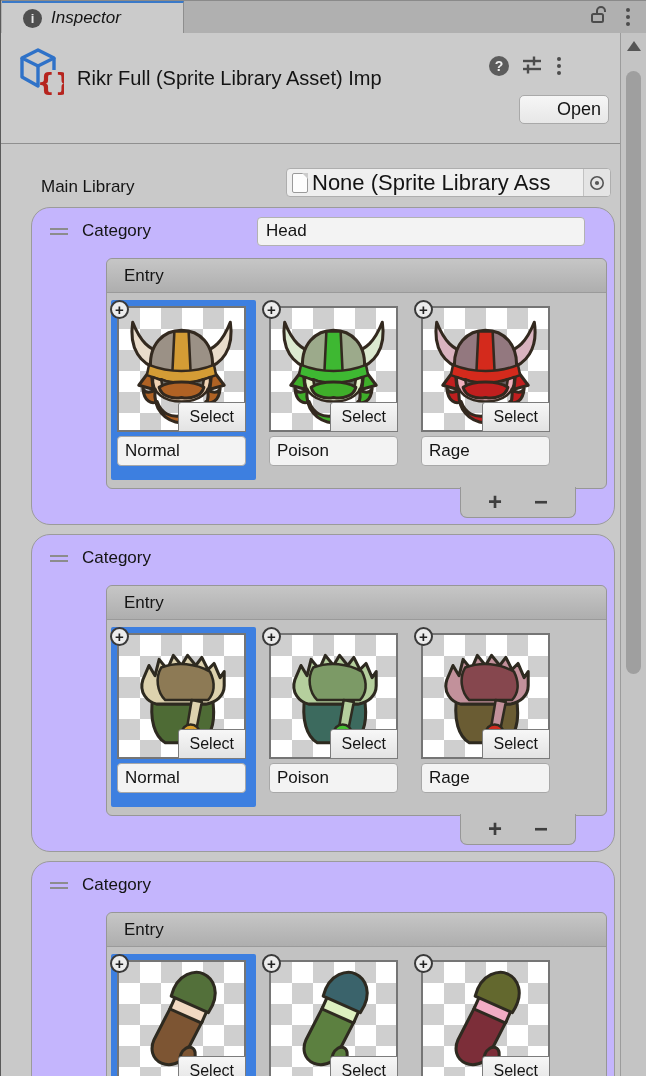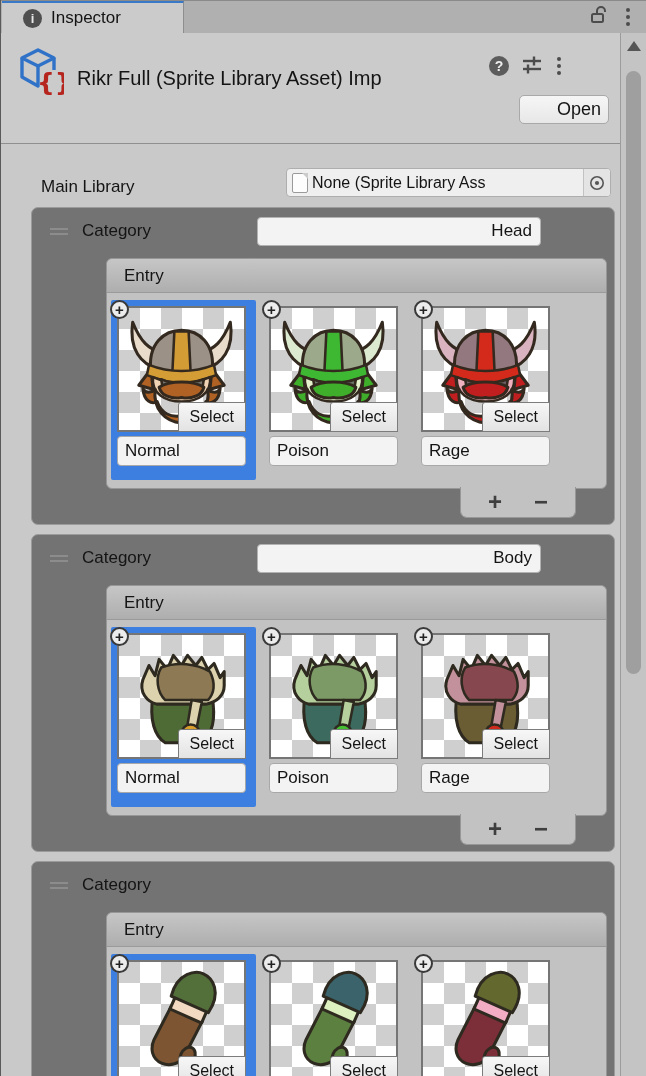--- a/index.html
+++ b/index.html
@@ -7,21 +7,21 @@
        font-family:"Liberation Sans",sans-serif;color:#141414;
        -webkit-font-smoothing:antialiased;}
   .window{position:relative;width:646px;height:1076px;background:#c9c9c9;
           border-left:1px solid #5a5a5a;box-sizing:border-box;overflow:hidden;}
 
   
   .tabbar{position:relative;height:32px;background:#b0b0b0;border-top:1px solid #8a8a8a;}
   .tab-active{position:absolute;left:1px;top:0;width:182px;height:32px;background:#cbcbcb;
               border-top:2px solid #3a79c8;border-right:1px solid #8e8e8e;
               box-sizing:border-box;display:flex;align-items:center;gap:9px;padding-left:21px;}
-  .tab-label{font-size:17px;}
+  .tab-label{font-size:17px;font-style:italic;}
   .circle-icon{width:19px;height:19px;border-radius:50%;background:#4f4f4f;color:#e8e8e8;
                display:flex;align-items:center;justify-content:center;
                font-size:13px;font-weight:bold;flex:0 0 auto;}
   .tabbar-right{position:absolute;right:0;top:0;height:32px;display:flex;align-items:center;gap:14px;padding-right:14px;}
 
   .kebab{display:inline-flex;flex-direction:column;gap:3px;align-items:center;padding:2px;}
   .kebab i{width:4px;height:4px;border-radius:50%;background:#4c4c4c;}
 
   
   .header{position:relative;height:110px;background:#cbcbcb;border-bottom:1px solid #8f8f8f;}
@@ -42,38 +42,38 @@
              border-right:7px solid transparent;border-bottom:10px solid #555;}
   .scroll-thumb{position:absolute;top:38px;left:5px;width:15px;height:603px;border-radius:8px;background:#9f9f9f;}
 
   
   .content{position:absolute;top:143px;left:0;width:620px;bottom:0;overflow:hidden;}
 
   .mainlib-row{display:flex;align-items:flex-end;margin:24px 0 10px 40px;height:30px;}
   .mainlib-label{width:245px;font-size:17px;}
   .obj-field{width:325px;height:29px;box-sizing:border-box;background:#efefef;
              border:1px solid #aeaeae;border-radius:4px;display:flex;align-items:center;overflow:hidden;}
-  .obj-text{flex:1;font-size:16px;white-space:nowrap;overflow:hidden;padding-left:4px;}
+  .obj-text{flex:1;font-size:22px;white-space:nowrap;overflow:hidden;padding-left:4px;}
   .page-icon{flex:0 0 14px;width:14px;height:18px;margin-left:5px;position:relative;
              background:#fdfdfd;border:1px solid #9a9a9a;border-radius:2px;}
   .page-icon:before{content:"";position:absolute;right:-1px;top:-1px;width:0;height:0;
              border-top:6px solid #cbcbcb;border-left:6px solid transparent;}
   .obj-picker{flex:0 0 26px;height:100%;background:#e4e4e4;border-left:1px solid #c2c2c2;
               display:flex;align-items:center;justify-content:center;}
 
   
-  .cat-box{margin:0 6px 9px 30px;width:584px;box-sizing:border-box;background:#737373;
-           border:1px solid #9b9b9b;border-radius:7px;padding:8px 0 4px 0;
+  .cat-box{margin:0 6px 9px 30px;width:584px;box-sizing:border-box;background:#c4b5fd;
+           border:1px solid #9b9b9b;border-radius:19px;padding:8px 0 4px 0;
            display:flex;flex-direction:column;}
   .cat-row{display:flex;align-items:center;height:30px;padding-left:18px;}
   .drag-handle{width:18px;margin-right:14px;}
   .drag-handle i{display:block;height:2px;background:#8c8c8c;margin:3px 0;}
   .cat-label{width:175px;font-size:17px;}
-  .cat-input{width:284px;height:29px;box-sizing:border-box;background:#f3f3f3;border:1px solid #b2b2b2;
-             border-radius:4px;font-size:17px;font-family:inherit;color:#141414;padding:0 8px;text-align:right;}
+  .cat-input{width:328px;height:29px;box-sizing:border-box;background:#f3f3f3;border:1px solid #b2b2b2;
+             border-radius:4px;font-size:17px;font-family:inherit;color:#141414;padding:0 8px;}
 
   .entry-box{margin:12px 7px 0 74px;border:1px solid #979797;border-radius:6px;background:#c2c2c2;}
   .entry-header{height:33px;background:linear-gradient(#c6c6c6,#aeaeae);border-bottom:1px solid #9a9a9a;
                 border-radius:6px 6px 0 0;display:flex;align-items:center;padding-left:17px;font-size:17px;}
   .entry-body{padding:7px 0 8px 4px;display:flex;}
 
   .cell{position:relative;width:145px;box-sizing:border-box;padding:6px 6px 14px 6px;margin-right:7px;border-radius:2px;}
   .cell.sel{background:#3d7fe0;}
   .thumb{position:relative;width:129px;height:126px;box-sizing:border-box;border:2px solid #757575;
          background:repeating-conic-gradient(#ffffff 0 25%, #cfcfcf 0 50%);background-size:42px 42px;}
@@ -267,21 +267,20 @@
       </div>
     </div>
 
     <div class="cat-box">
       <div class="cat-row">
         <span class="drag-handle">
             <i></i>
             <i></i>
           </span>
         <span class="cat-label">Category</span>
-        <input class="cat-input" value="Body" style="">
       </div>
       <div class="entry-box">
         <div class="entry-header">Entry</div>
         <div class="entry-body">
           <div class="cell sel">
             <div class="thumb">
               <svg class="sprite b-normal">
                   <use href="#spr-body"></use>
                 </svg>
               <button class="plus-corner">+</button>

